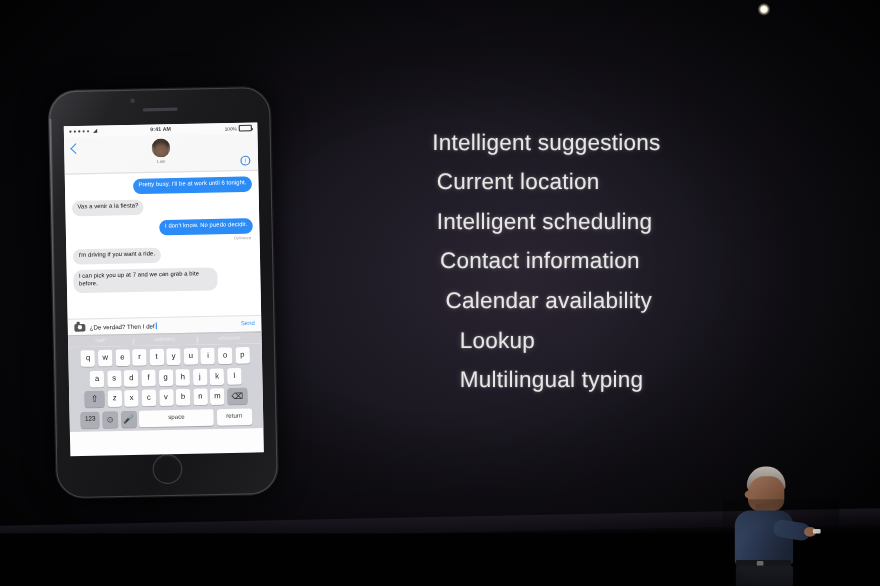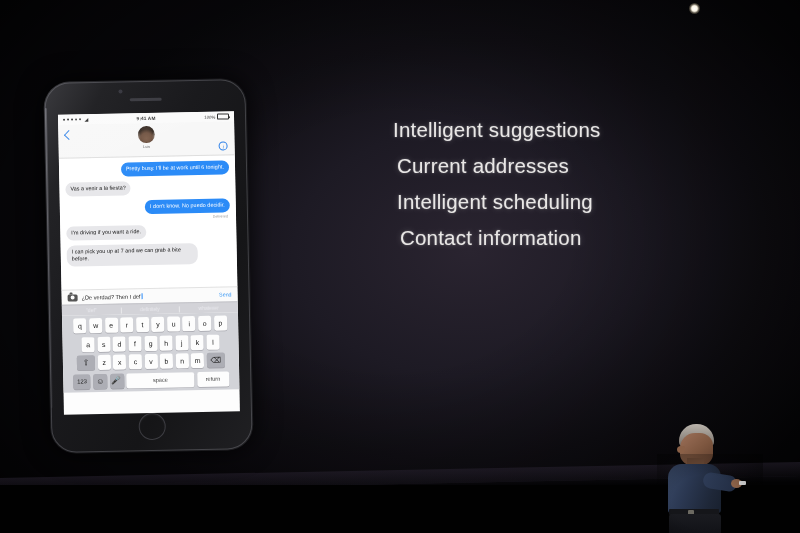--- a/index.html
+++ b/index.html
@@ -316,23 +316,26 @@
 
 <div class="stage">
 
   <div class="screen-surface"></div>
   <div class="screen-bottom-edge"></div>
   <div class="house-black"></div>
   <div class="light-speck"></div>
 
   <div class="feature-list">
     <div class="feature-item" style="padding-left:53px">Intelligent suggestions</div>
-    <div class="feature-item" style="padding-left:57px">Current addresses</div>
+    <div class="feature-item" style="padding-left:57px">Current location</div>
     <div class="feature-item" style="padding-left:57px">Intelligent scheduling</div>
     <div class="feature-item" style="padding-left:60px">Contact information</div>
+    <div class="feature-item" style="padding-left:65px">Calendar availability</div>
+    <div class="feature-item" style="padding-left:78px">Lookup</div>
+    <div class="feature-item" style="padding-left:78px">Multilingual typing</div>
   </div>
 
   <div class="phone">
     <div class="phone-body"></div>
     <div class="phone-rim"></div>
     <div class="phone-hi-left"></div>
     <div class="front-cam"></div>
     <div class="earpiece"></div>
     <div class="home-btn"></div>
 

